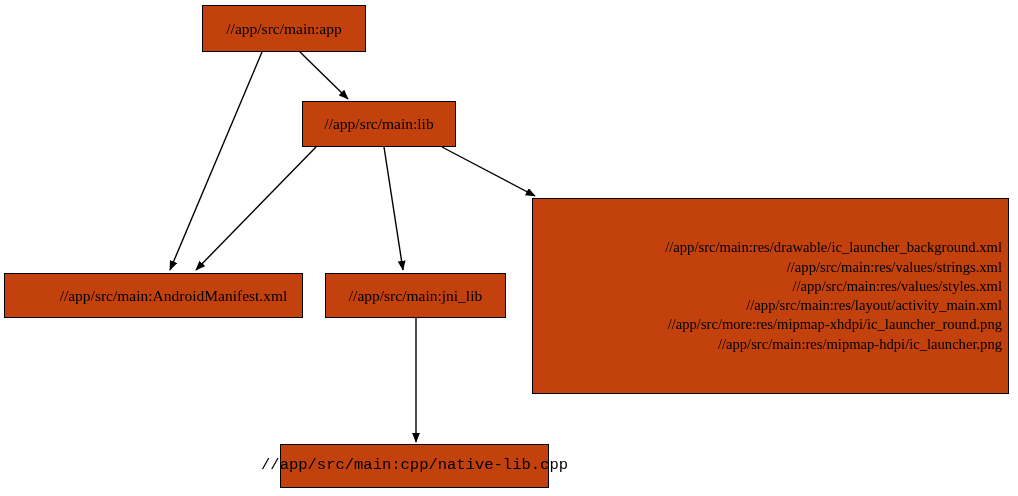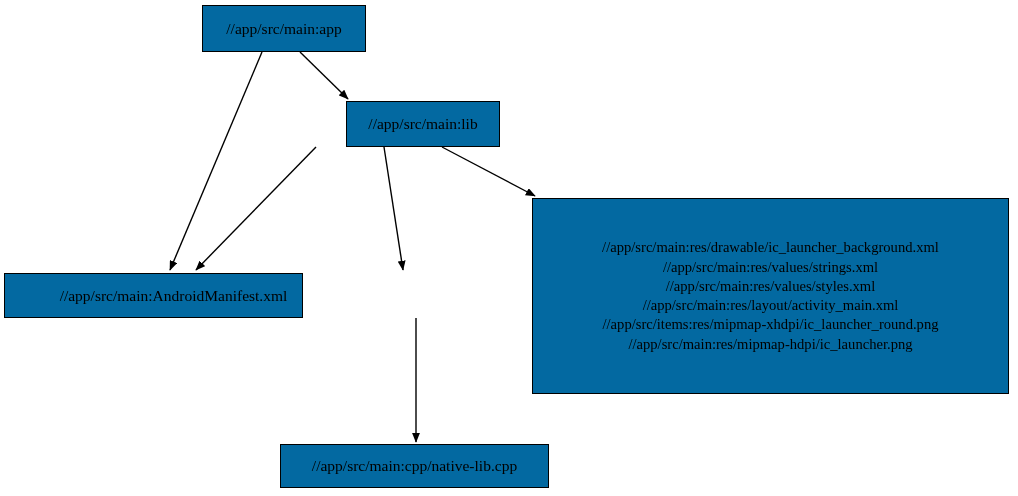--- a/index.html
+++ b/index.html
@@ -20,49 +20,49 @@
     left: 0;
     top: 0;
     width: 1018px;
     height: 496px;
     pointer-events: none;
   }
   .node {
     position: absolute;
     box-sizing: border-box;
     border: 1px solid #000000;
-    background: #0369a1;
+    background: #c2410c;
     display: flex;
     align-items: center;
     justify-content: center;
-    text-align: center;
+    text-align: right;
     color: #000000;
     font-size: 15.5px;
     line-height: 1.0;
     white-space: nowrap;
   }
   .node-multiline {
     white-space: normal;
     line-height: 1.32;
     font-size: 14.6px;
     padding: 4px 6px;
     flex-direction: column;
   }
   .node-multiline .line {
     display: block;
     width: 100%;
   }
 
   
   #node-app        { left: 202px; top: 5px;   width: 164px; height: 47px; }
-  #node-lib        { left: 302px; top: 101px; width: 154px; height: 46px; margin-left: 44px; }
+  #node-lib        { left: 302px; top: 101px; width: 154px; height: 46px; }
   #node-manifest   { left: 4px;   top: 273px; width: 299px; height: 45px; padding-left: 40px; }
   #node-jnilib     { left: 325px; top: 273px; width: 181px; height: 45px; }
   #node-resources  { left: 532px; top: 198px; width: 477px; height: 196px; }
-  #node-nativelib  { left: 280px; top: 444px; width: 269px; height: 44px; }
+  #node-nativelib  { left: 280px; top: 444px; width: 269px; height: 44px; font-family: Liberation Mono, monospace; }
 </style>
 </head>
 <body>
 
 <div id="canvas">
 
   <svg class="edges" viewBox="0 0 1018 496">
     <defs>
       <marker id="arrowhead" markerWidth="10" markerHeight="8" refX="9.2" refY="4" orient="auto" markerUnits="userSpaceOnUse">
         <polygon points="0,0 10,4 0,8" fill="#000000"></polygon>
@@ -87,27 +87,30 @@
   </div>
 
   <div class="node" id="node-lib">
     <span>//app/src/main:lib</span>
   </div>
 
   <div class="node" id="node-manifest">
     <span>//app/src/main:AndroidManifest.xml</span>
   </div>
 
+  <div class="node" id="node-jnilib">
+    <span>//app/src/main:jni_lib</span>
+  </div>
 
   <div class="node" id="node-nativelib">
     <span>//app/src/main:cpp/native-lib.cpp</span>
   </div>
 
   <div class="node node-multiline" id="node-resources">
     <span class="line">//app/src/main:res/drawable/ic_launcher_background.xml</span>
     <span class="line">//app/src/main:res/values/strings.xml</span>
     <span class="line">//app/src/main:res/values/styles.xml</span>
     <span class="line">//app/src/main:res/layout/activity_main.xml</span>
-    <span class="line">//app/src/items:res/mipmap-xhdpi/ic_launcher_round.png</span>
+    <span class="line">//app/src/more:res/mipmap-xhdpi/ic_launcher_round.png</span>
     <span class="line">//app/src/main:res/mipmap-hdpi/ic_launcher.png</span>
   </div>
 
 </div>
 
 </body></html>

